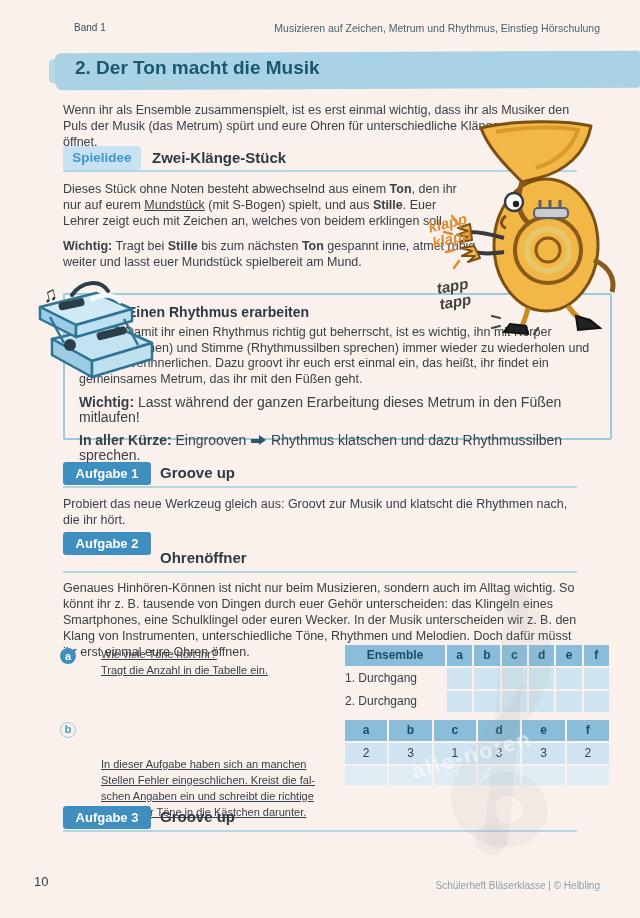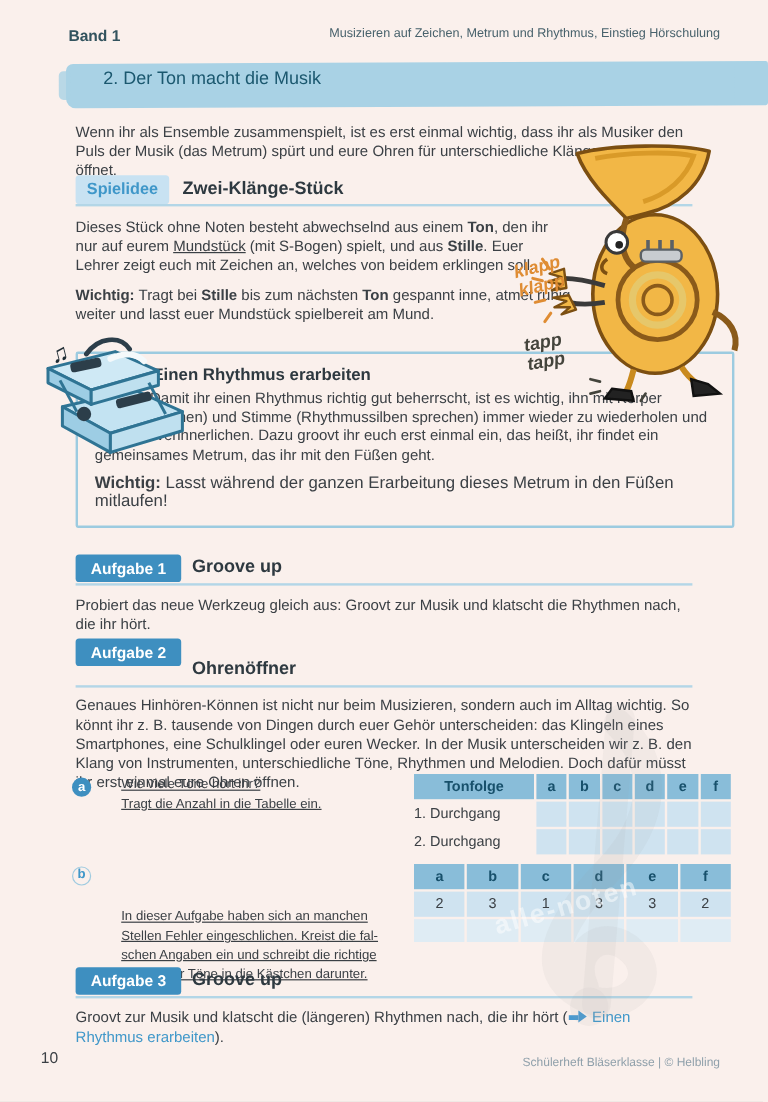--- a/index.html
+++ b/index.html
@@ -16,28 +16,28 @@
     --th-ink:#17506b;
     --cell:#cfe3f0;
     --cell-light:#dfecf4;
     --grey-credit:#8fa0ab;
   }
   *{margin:0;padding:0;box-sizing:border-box;}
   html,body{background:#e8e3e0;}
   body{font-family:"Liberation Sans", sans-serif;}
   #page{position:relative;width:640px;height:918px;background:var(--bg);overflow:hidden;margin:0 auto;}
 
-  .hdr-left{position:absolute;left:57px;top:22px;font-size:13px;font-weight:bold;color:#32535e;}
+  .hdr-left{position:absolute;left:74px;top:22px;font-size:10px;font-weight:normal;color:#32535e;}
   .hdr-right{position:absolute;right:40px;top:22px;font-size:10.5px;color:#48626c;}
 
   .title-band{position:absolute;left:55px;top:52px;width:585px;height:37px;background:var(--band);
     border-radius:6px 2px 3px 8px;transform:rotate(-0.25deg);}
   .title-band::before{content:"";position:absolute;left:-6px;top:6px;width:10px;height:24px;background:var(--band);border-radius:4px;opacity:.8;}
   .title-band::after{content:"";position:absolute;right:-2px;top:2px;width:30px;height:33px;background:var(--band);border-radius:0 6px 6px 0;}
-  .page-title{position:absolute;left:86px;top:57px;font-size:15px;font-weight:normal;color:var(--title-ink);z-index:2;}
+  .page-title{position:absolute;left:75px;top:57px;font-size:19px;font-weight:bold;color:var(--title-ink);z-index:2;}
 
   .body-text{font-size:12.5px;line-height:16px;color:var(--ink);}
   .intro{position:absolute;left:63px;top:102px;width:518px;}
 
   .tag-row{position:absolute;left:63px;height:24px;}
   .tag-spielidee{top:146px;}
   .spielidee-chip{display:inline-block;width:78px;height:24px;background:#c8e2f2;border-radius:3px;
     color:var(--blue-text);font-size:13.5px;font-weight:bold;text-align:center;line-height:24px;}
   .aufgabe-chip{display:inline-block;width:88px;height:23px;background:var(--accent);border-radius:3px;
     color:#ffffff;font-size:13px;font-weight:bold;text-align:center;line-height:23px;}
@@ -182,20 +182,21 @@
 
   <div class="info-box">
     <div class="box-heading">Einen Rhythmus erarbeiten</div>
     <div class="box-body">
       <span class="stair1"></span>
       <span class="stair2"></span>
       <span class="stair3"></span>
       <span>Damit ihr einen Rhythmus richtig gut beherrscht, ist es wichtig, ihn mit Körper (klatschen) und Stimme (Rhythmussilben sprechen) immer wieder zu wiederholen und so zu verinnerlichen. Dazu groovt ihr euch erst einmal ein, das heißt, ihr findet ein gemeinsames Metrum, das ihr mit den Füßen geht.</span>
     </div>
     <div class="box-line"><span class="seg-b">Wichtig:</span><span> Lasst während der ganzen Erarbeitung dieses Metrum in den Füßen mitlaufen!</span></div>
+    <div class="box-line"><span class="seg-b">In aller Kürze:</span><span> Eingrooven </span><span class="arrow-icon dark"></span><span> Rhythmus klatschen und dazu Rhythmussilben sprechen.</span></div>
   </div>
 
   <div class="toolbox-wrap">
     <svg width="138" height="104" viewBox="0 0 138 104">
 
       <path d="M18,58 L78,44 L118,62 L58,80 Z" fill="#c3e3f2" stroke="#2f7494" stroke-width="2.5" stroke-linejoin="round"></path>
       <path d="M18,58 L58,80 L58,96 L18,74 Z" fill="#9dcde4" stroke="#2f7494" stroke-width="2.5" stroke-linejoin="round"></path>
       <path d="M118,62 L58,80 L58,96 L118,78 Z" fill="#bfe0ef" stroke="#2f7494" stroke-width="2.5" stroke-linejoin="round"></path>
 
       <path d="M6,26 L62,12 L98,28 L42,44 Z" fill="#cfe9f5" stroke="#2f7494" stroke-width="2.5" stroke-linejoin="round"></path>
@@ -227,21 +228,21 @@
   </div>
   <div class="section-heading" style="left:160px;top:549px;">Ohrenöffner</div>
   <div class="rule" style="top:571px;"></div>
   <div class="body-text para2">Genaues Hinhören-Können ist nicht nur beim Musizieren, sondern auch im Alltag wichtig. So könnt ihr z. B. tausende von Dingen durch euer Gehör unterscheiden: das Klingeln eines Smartphones, eine Schulklingel oder euren Wecker. In der Musik unterscheiden wir z. B. den Klang von Instrumenten, unterschiedliche Töne, Rhythmen und Melodien. Doch dafür müsst ihr erst einmal eure Ohren öffnen.</div>
 
   <div class="item-marker marker-filled" style="left:60px;top:648px;">a</div>
   <div class="item-text preline" style="top:646px;width:262px;">Wie viele Töne hört ihr?
 Tragt die Anzahl in die Tabelle ein.</div>
 
   <div class="grid-table t1">
-    <div class="th th-label">Tonfolge</div>
+    <div class="th th-label">Ensemble</div>
     <div class="th">a</div>
     <div class="th">b</div>
     <div class="th">c</div>
     <div class="th">d</div>
     <div class="th">e</div>
     <div class="th">f</div>
 
     <div class="row-label">1. Durchgang</div>
     <div class="cell"></div>
     <div class="cell"></div>
@@ -286,21 +287,20 @@
     <div class="cell cell-light"></div>
     <div class="cell cell-light"></div>
     <div class="cell cell-light"></div>
   </div>
 
   <div class="tag-row chip-a3">
     <span class="aufgabe-chip">Aufgabe 3</span>
   </div>
   <div class="section-heading" style="left:160px;top:808px;">Groove up</div>
   <div class="rule" style="top:830px;"></div>
-  <div class="body-text para3"><span>Groovt zur Musik und klatscht die (längeren) Rhythmen nach, die ihr hört (</span><span class="arrow-icon blue"></span><span> </span><span class="seg-link">Einen Rhythmus erarbeiten</span><span>).</span></div>
 
   <div class="footer-num">10</div>
   <div class="footer-credit">Schülerheft Bläserklasse | © Helbling</div>
 
   <svg class="watermark-svg" viewBox="0 0 280 270">
     <g fill="none" stroke="#9a9a9a" stroke-opacity="0.16" stroke-width="24" stroke-linecap="round">
       <path d="M150,18 C186,52 182,98 142,140 C96,188 84,224 118,244 C154,264 186,232 162,208 C140,186 108,206 122,238"></path>
       <line x1="152" y1="14" x2="132" y2="252"></line>
     </g>
     <circle cx="126" cy="254" r="16" fill="#9a9a9a" fill-opacity="0.16"></circle>

